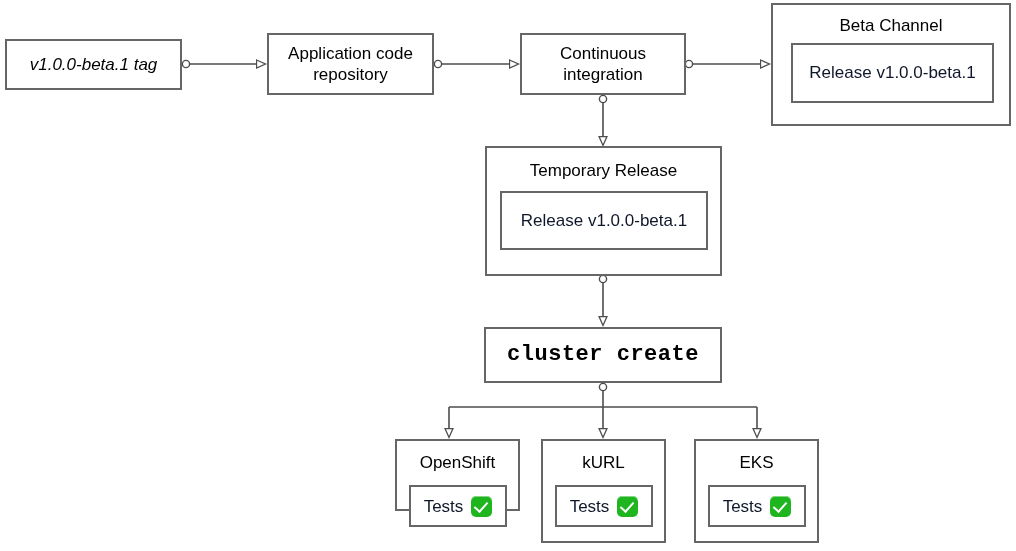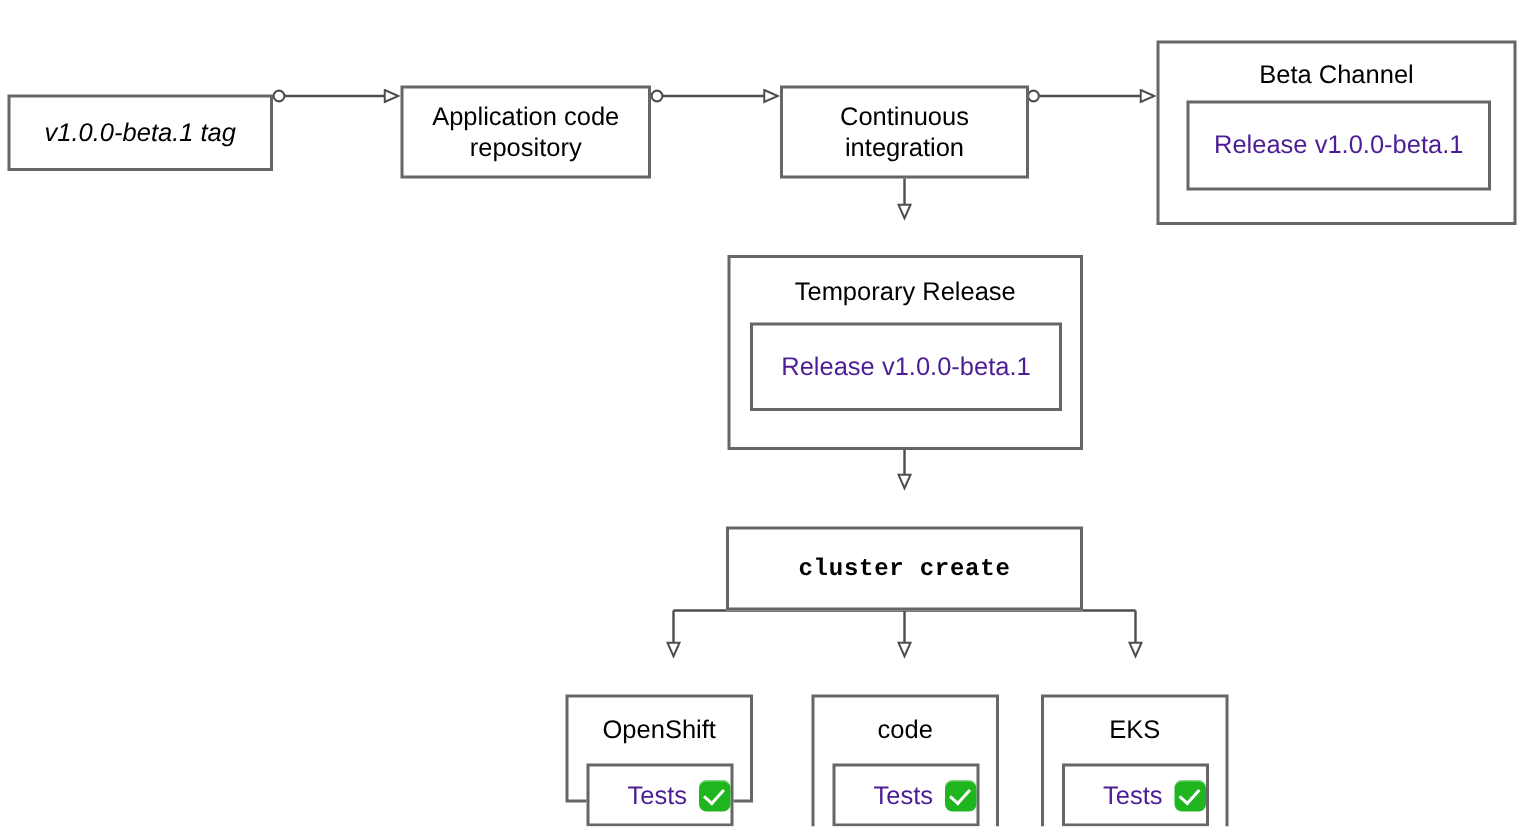--- a/index.html
+++ b/index.html
@@ -32,21 +32,20 @@
     border: 2px solid #666666;
     background: #ffffff;
     display: flex;
     align-items: center;
     justify-content: center;
     text-align: center;
     color: #000000;
     font-family: "Liberation Sans", sans-serif;
     font-size: 17px;
     line-height: 1.25;
-    margin-top: 24px;
   }
   .node.container-node {
     display: block;
     padding: 0;
   }
   .container-title {
     position: absolute;
     left: 0;
     right: 0;
     text-align: center;
@@ -56,32 +55,31 @@
   }
   .inner-node {
     position: absolute;
     box-sizing: border-box;
     border: 2px solid #666666;
     background: #ffffff;
     display: flex;
     align-items: center;
     justify-content: center;
     font-size: 17px;
-    color: #4c1d95;
+    color: #0f172a;
     font-family: "Liberation Sans", sans-serif;
   }
   .mono-node {
     font-family: "Liberation Mono", "DejaVu Sans Mono", monospace;
     font-weight: bold;
-    font-size: 16px;
+    font-size: 22px;
     letter-spacing: 0.5px;
   }
   .tests-inner {
     gap: 8px;
-    justify-content: flex-end;
   }
   .check-badge {
     display: inline-block;
     width: 21px;
     height: 21px;
     border-radius: 5px;
     background: #1fb51f;
     position: relative;
     flex: 0 0 auto;
     box-shadow: inset 0 1px 0 rgba(255,255,255,0.45);
@@ -171,30 +169,30 @@
     <div class="container-title" style="top:12px;">Temporary Release</div>
     <div class="inner-node" style="left:13px; top:43px; width:208px; height:59px;">
       <span>Release v1.0.0-beta.1</span>
     </div>
   </div>
 
   <div class="node mono-node" style="left:484px; top:327px; width:238px; height:56px;">
     <span>cluster create</span>
   </div>
 
-  <div class="node container-node" style="left:377px; top:439px; width:125px; height:72px;padding-left:39px;">
+  <div class="node container-node" style="left:395px; top:439px; width:125px; height:72px;padding-left:39px;">
     <div class="container-title" style="top:11px;">OpenShift</div>
     <div class="inner-node tests-inner" style="left:12px; top:44px; width:98px; height:42px;">
       <span class="tests-label">Tests</span>
       <span class="check-badge"></span>
     </div>
   </div>
 
   <div class="node container-node" style="left:541px; top:439px; width:125px; height:104px;">
-    <div class="container-title" style="top:11px;">code</div>
+    <div class="container-title" style="top:11px;">kURL</div>
     <div class="inner-node tests-inner" style="left:12px; top:44px; width:98px; height:42px;">
       <span class="tests-label">Tests</span>
       <span class="check-badge"></span>
     </div>
   </div>
 
   <div class="node container-node" style="left:694px; top:439px; width:125px; height:104px;">
     <div class="container-title" style="top:11px;text-align:center;">EKS</div>
     <div class="inner-node tests-inner" style="left:12px; top:44px; width:98px; height:42px;">
       <span class="tests-label">Tests</span>

